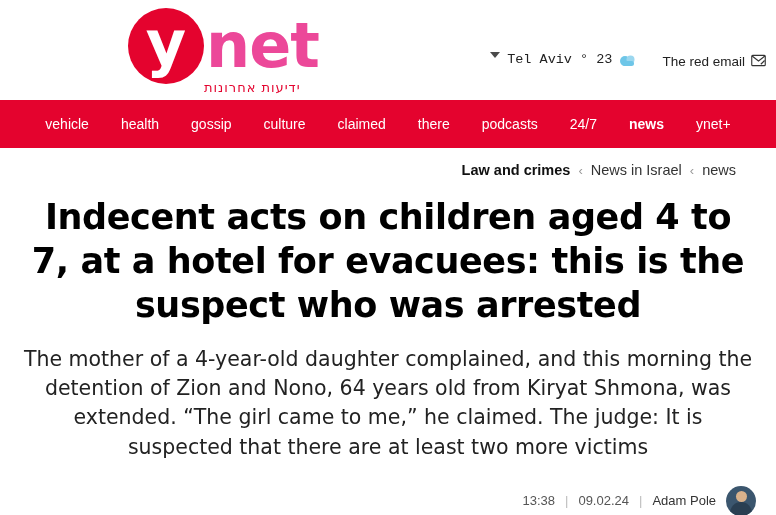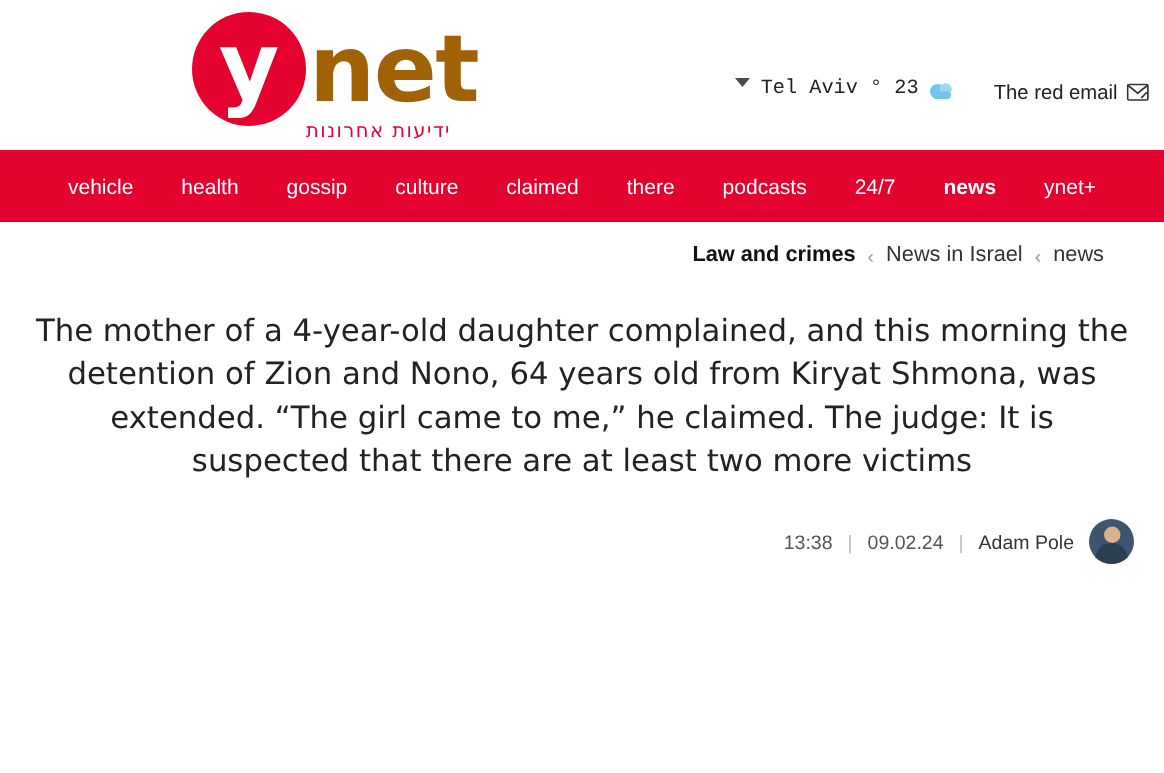--- a/index.html
+++ b/index.html
@@ -50,21 +50,21 @@
     line-height: 72px;
     text-align: center;
     color: #ffffff;
     font-size: 62px;
     font-weight: 700;
     font-family: "DejaVu Sans", sans-serif;
   }
   .logo-net {
     font-size: 62px;
     font-weight: 700;
-    color: #a16207;
+    color: #ec4899;
     line-height: 76px;
     margin-left: 2px;
     letter-spacing: -1px;
     font-family: "DejaVu Sans", sans-serif;
   }
   .logo-hebrew {
     position: absolute;
     left: 76px;
     top: 72px;
     font-size: 13px;
@@ -280,20 +280,21 @@
 
   <div class="breadcrumb">
     <span class="crumb-bold">Law and crimes</span>
     <span class="sep">‹</span>
     <span>News in Israel</span>
     <span class="sep">‹</span>
     <span>news</span>
   </div>
 
   <div class="article">
+    <h1 class="headline">Indecent acts on children aged 4 to 7, at a hotel for evacuees: this is the suspect who was arrested</h1>
     <p class="subhead">The mother of a 4-year-old daughter complained, and this morning the detention of Zion and Nono, 64 years old from Kiryat Shmona, was extended. “The girl came to me,” he claimed. The judge: It is suspected that there are at least two more victims</p>
   </div>
 
   <div class="byline">
     <span>13:38</span>
     <span class="divider">|</span>
     <span>09.02.24</span>
     <span class="divider">|</span>
     <span class="author">Adam Pole</span>
     <span class="avatar">

